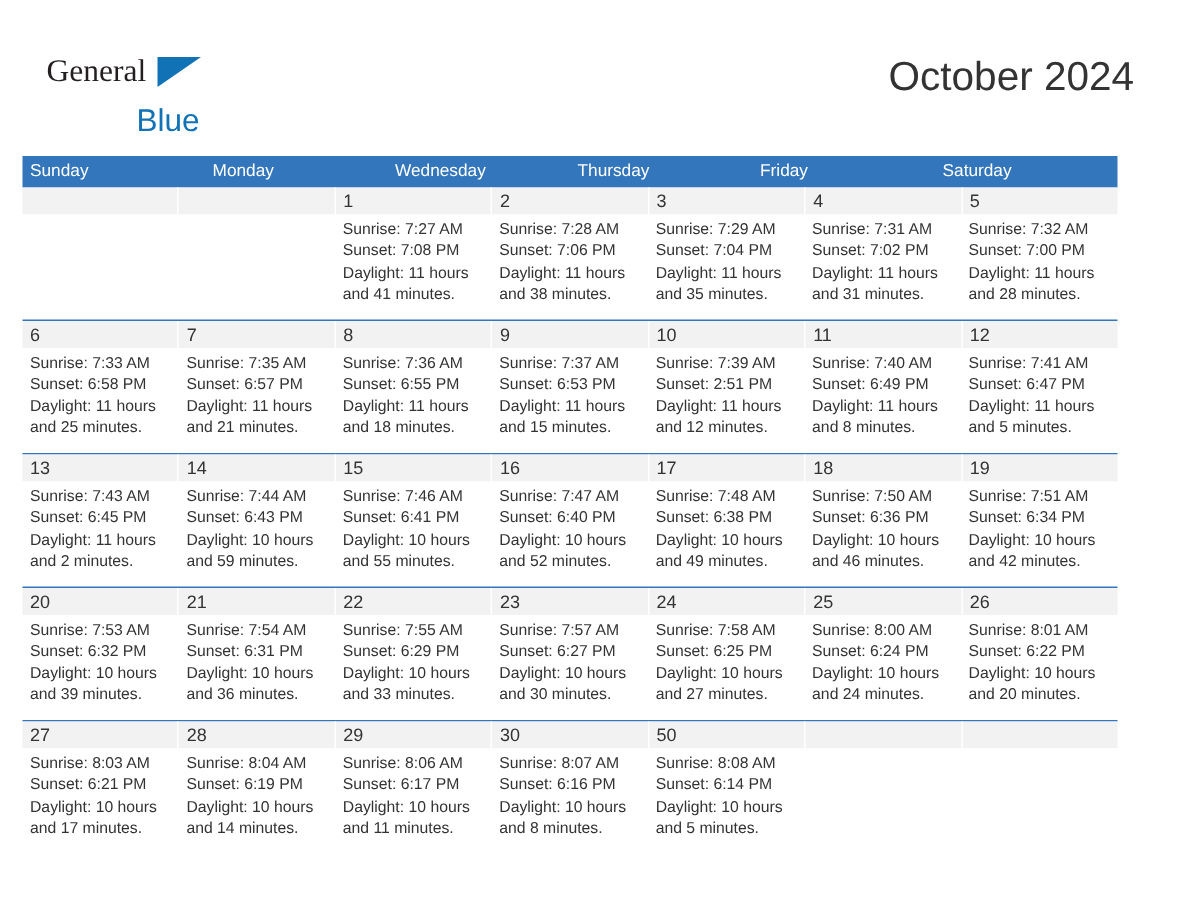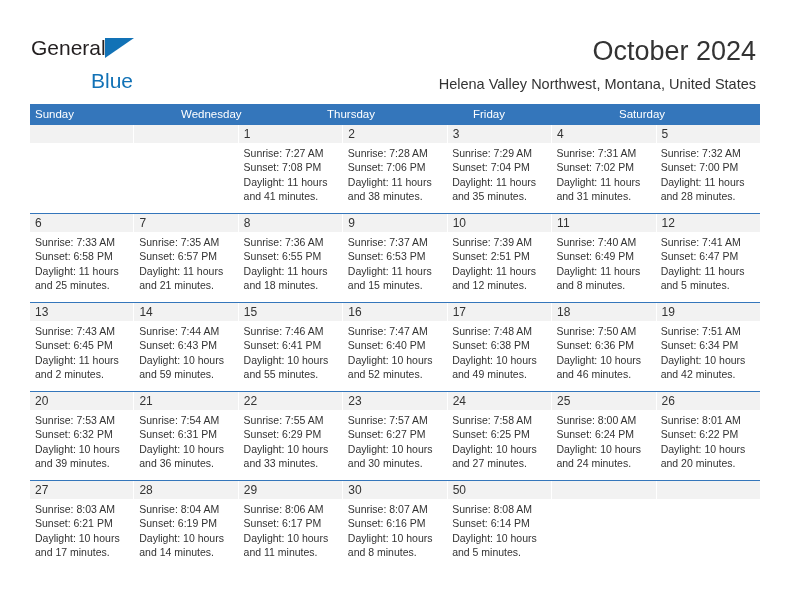--- a/index.html
+++ b/index.html
@@ -37,21 +37,21 @@
     height: 48px;
   }
   .brand-general {
     position: absolute;
     left: 0;
     top: 0;
     font-size: 21px;
     line-height: 23px;
     color: #231f20;
     letter-spacing: 0px;
-    font-family: Liberation Sans, sans-serif;
+    font-family: Liberation Serif, serif;
   }
   .brand-flag {
     position: absolute;
     left: 74px;
     top: 2px;
     width: 0;
     height: 0;
     border-left: 29px solid #1272b6;
     border-bottom: 20px solid transparent;
   }
@@ -83,21 +83,21 @@
     font-size: 14.5px;
     line-height: 17px;
     color: #333333;
     text-align: right;
     white-space: nowrap;
   }
 
   
   .calendar {
     position: absolute;
-    left: 30px;
+    left: 15px;
     top: 104px;
     width: 730px;
   }
   .dow-row {
     display: flex;
     background: #3476bb;
     height: 21px;
   }
   .dow-cell {
     flex: 1 1 0;
@@ -158,26 +158,26 @@
 
   <div class="header">
 
     <div class="brand">
       <span class="brand-general">General</span>
       <span class="brand-flag"></span>
       <span class="brand-blue">Blue</span>
     </div>
 
     <div class="title">October 2024</div>
-    <div class="subtitle">Helena Valley Northwest, Montana, United States</div>
   </div>
 
   <div class="calendar">
     <div class="dow-row" id="dow-row">
         <div class="dow-cell">Sunday</div>
+        <div class="dow-cell">Monday</div>
         <div class="dow-cell">Wednesday</div>
         <div class="dow-cell">Thursday</div>
         <div class="dow-cell">Friday</div>
         <div class="dow-cell">Saturday</div>
       </div>
     <div id="weeks-container">
         <div class="week">
           <div class="week-nums">
             <div class="num-cell empty-num"></div>
             <div class="num-cell empty-num"></div>

